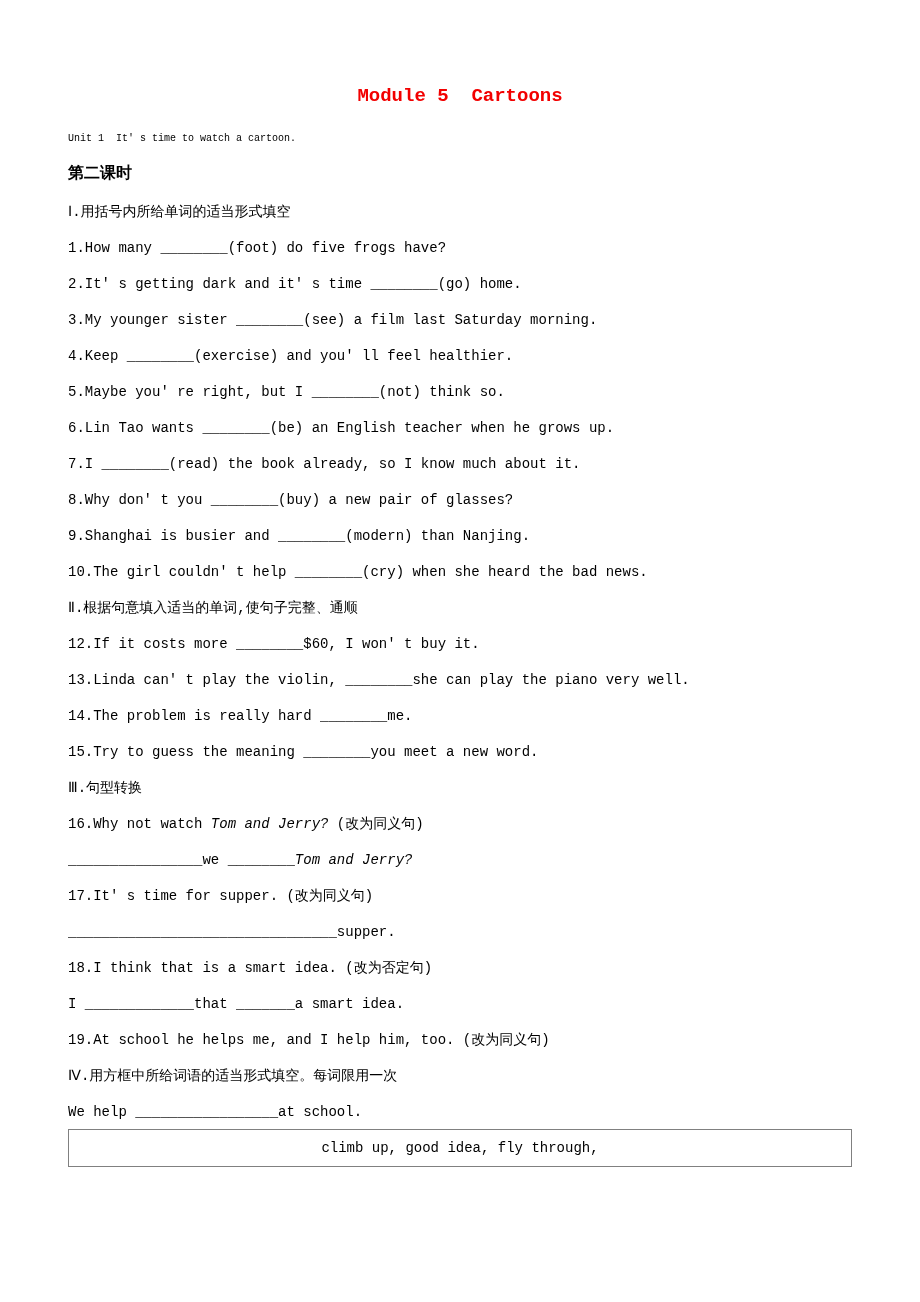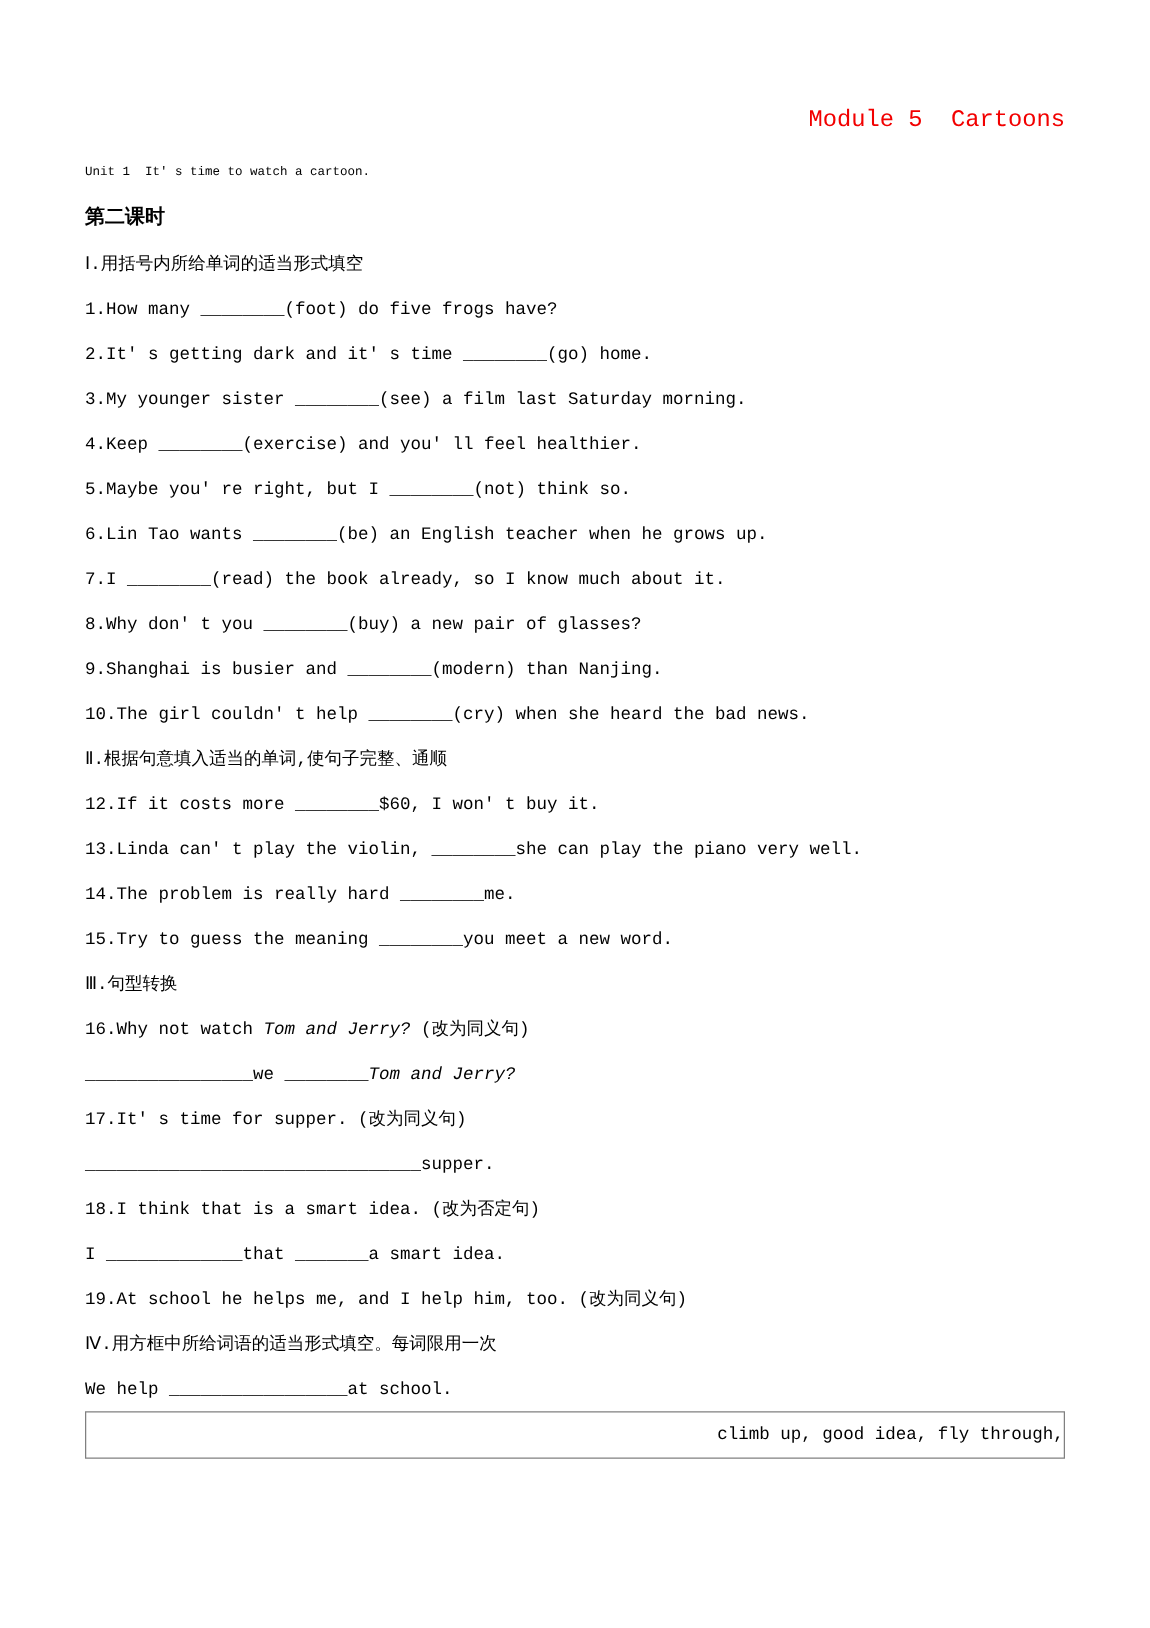--- a/index.html
+++ b/index.html
@@ -9,22 +9,22 @@
     box-sizing:border-box;
     padding:84px 68px 0 68px;
     background:#ffffff;
     color:#000000;
     font-family:"Liberation Mono","DejaVu Sans Mono",monospace;
     overflow:hidden;
   }
   .title{
     margin:0 0 22px 0;
     font-size:19px;line-height:24px;
-    font-weight:normal;
-    text-align:right;
+    font-weight:bold;
+    text-align:center;
     color:#f20000;
     white-space:pre-wrap;
   }
   .subtitle{
     margin:0 0 18px 0;
     font-size:10px;line-height:17px;
     font-weight:normal;
     text-align:left;
     white-space:pre-wrap;
   }
@@ -39,21 +39,21 @@
     margin:0 0 20px 0;
     font-size:14px;line-height:16px;
     white-space:pre-wrap;
   }
   p.line i{font-style:italic;text-align:right;}
   .word-box{
     box-sizing:border-box;
     margin-top:-11px;
     width:784px;height:38px;
     border:1px solid #808080;
-    text-align:right;
+    text-align:center;
     font-size:14px;line-height:36px;
     white-space:pre-wrap;
   }
 </style>
 </head>
 <body>
 
 <div class="page">
 
   <h1 class="title">Module 5  Cartoons</h1>

